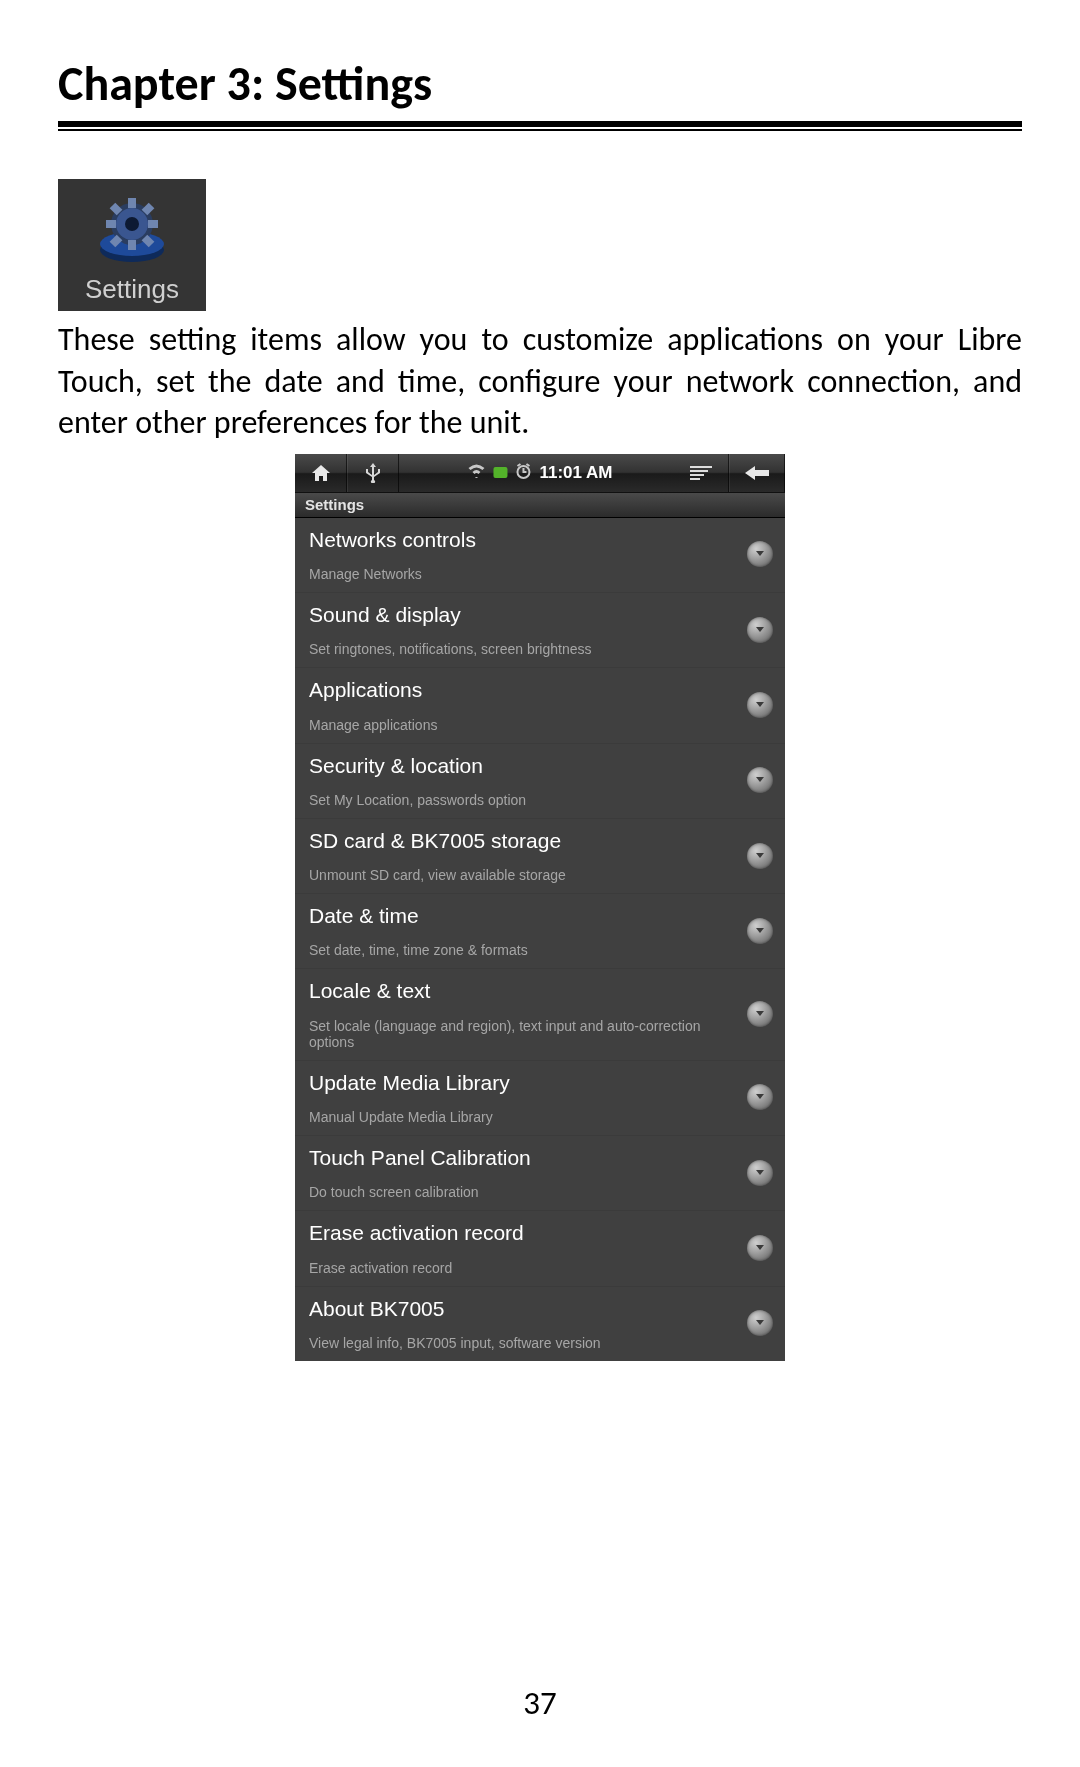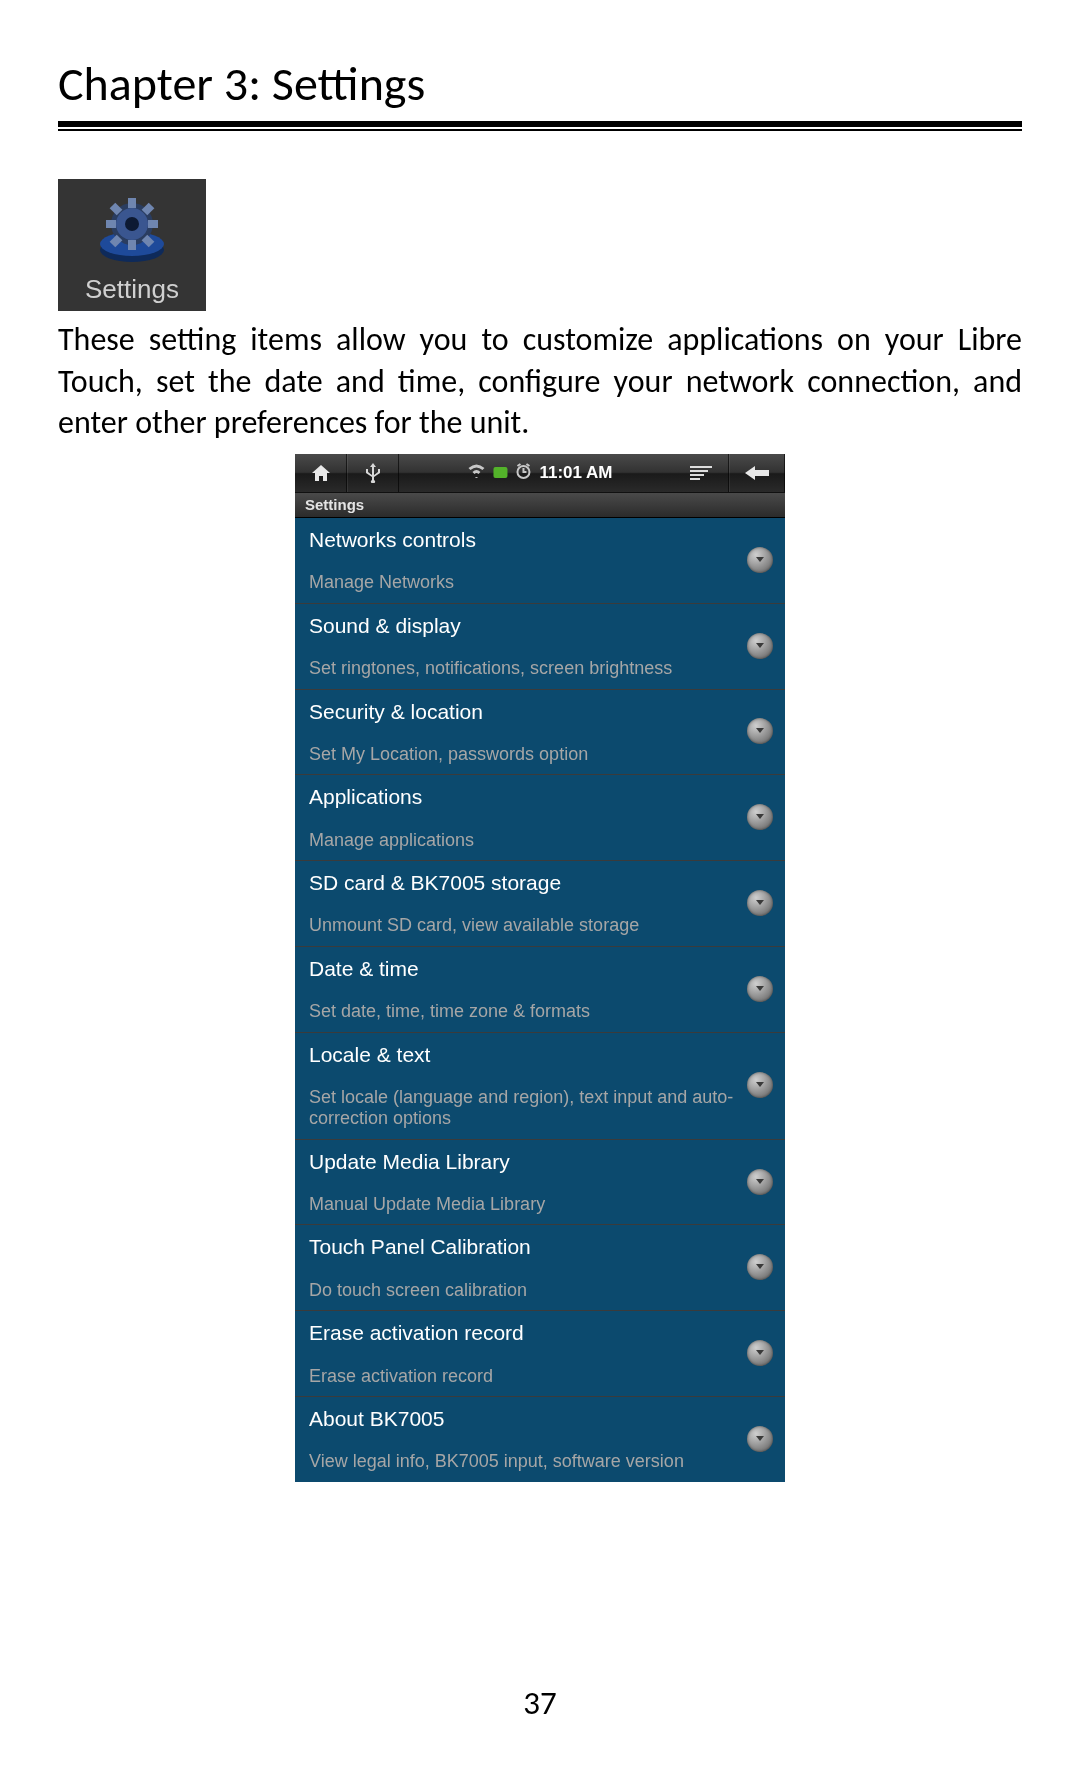--- a/index.html
+++ b/index.html
@@ -11,21 +11,21 @@
   }
   .page {
     width: 1080px;
     height: 1767px;
     position: relative;
     box-sizing: border-box;
     padding: 54px 58px 0 58px;
   }
   .chapter-title {
     font-size: 48px;
-    font-weight: 400;
+    font-weight: 700;
     margin: 0 0 2px 0;
   }
   .rule {
     border: 0;
     height: 0;
     margin: 0;
   }
   .rule-thick {
     border-top: 6px solid #000;
     margin-top: 8px;
@@ -120,40 +120,40 @@
     font-weight: 700;
     color: #e4e4e4;
     display: flex;
     align-items: center;
     border-bottom: 1px solid #000;
   }
   .list {
     background: #000;
   }
   .row {
-    background: #0c4a6e;
+    background: #404040;
     border-bottom: 1px solid #3b3b3b;
     padding: 9px 12px 10px 14px;
     display: flex;
     align-items: center;
     gap: 10px;
     min-height: 48px;
   }
   .row:last-child { border-bottom: 0; gap: 29px; }
   .row-text { flex: 1; }
   .row-title {
     font-size: 21px;
     color: #fff;
     font-weight: 400;
     line-height: 1.2;
   }
   .row-sub {
-    font-size: 18px;
+    font-size: 14px;
     color: #a6a6a6;
-    margin-top: 20px;
+    margin-top: 14px;
     line-height: 1.15;
   }
   .chev {
     width: 26px;
     height: 26px;
     border-radius: 50%;
     background: radial-gradient(circle at 35% 30%, #cfcfcf, #7c7c7c 70%, #5a5a5a);
     display: flex;
     align-items: center;
     justify-content: center;
@@ -270,42 +270,42 @@
             <div class="row-sub">Set ringtones, notifications, screen brightness</div>
           </div>
           <div class="chev">
             <svg width="12" height="12" viewBox="0 0 12 12">
               <path d="M2 3 L6 8 L10 3 Z" fill="#3a3a3a"></path>
             </svg>
           </div>
         </div>
         <div class="row">
           <div class="row-text">
+            <div class="row-title">Applications</div>
+            <div class="row-sub">Manage applications</div>
+          </div>
+          <div class="chev">
+            <svg width="12" height="12" viewBox="0 0 12 12">
+              <path d="M2 3 L6 8 L10 3 Z" fill="#3a3a3a"></path>
+            </svg>
+          </div>
+        </div>
+        <div class="row">
+          <div class="row-text">
             <div class="row-title">Security &amp; location</div>
             <div class="row-sub">Set My Location, passwords option</div>
           </div>
           <div class="chev">
             <svg width="12" height="12" viewBox="0 0 12 12">
               <path d="M2 3 L6 8 L10 3 Z" fill="#3a3a3a"></path>
             </svg>
           </div>
         </div>
         <div class="row">
           <div class="row-text">
-            <div class="row-title">Applications</div>
-            <div class="row-sub">Manage applications</div>
-          </div>
-          <div class="chev">
-            <svg width="12" height="12" viewBox="0 0 12 12">
-              <path d="M2 3 L6 8 L10 3 Z" fill="#3a3a3a"></path>
-            </svg>
-          </div>
-        </div>
-        <div class="row">
-          <div class="row-text">
             <div class="row-title">SD card &amp; BK7005 storage</div>
             <div class="row-sub">Unmount SD card, view available storage</div>
           </div>
           <div class="chev">
             <svg width="12" height="12" viewBox="0 0 12 12">
               <path d="M2 3 L6 8 L10 3 Z" fill="#3a3a3a"></path>
             </svg>
           </div>
         </div>
         <div class="row">

